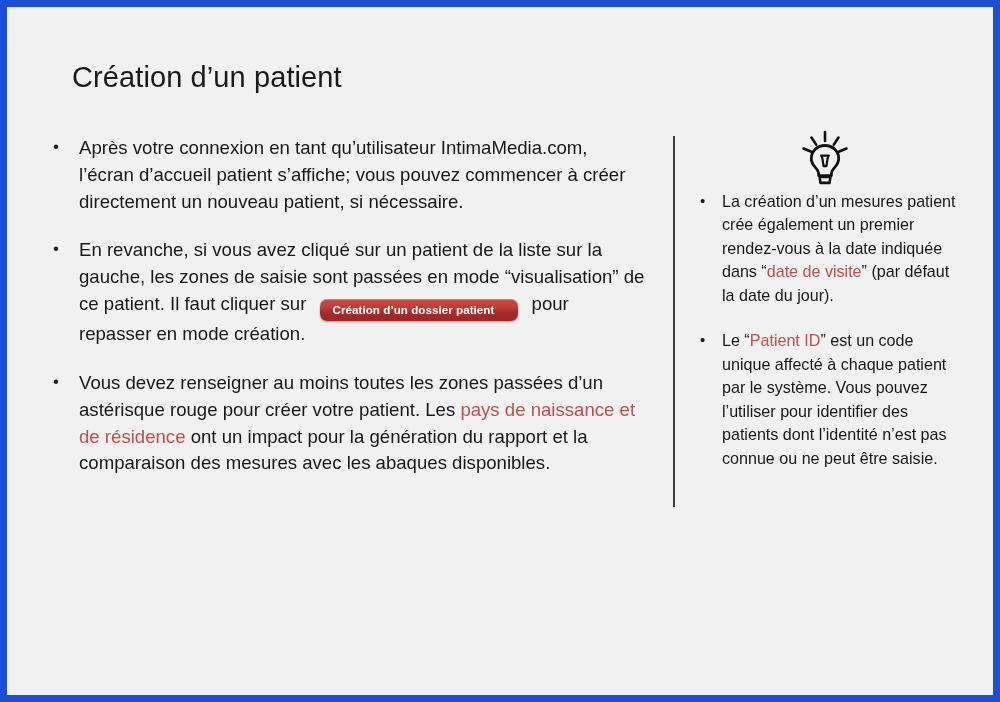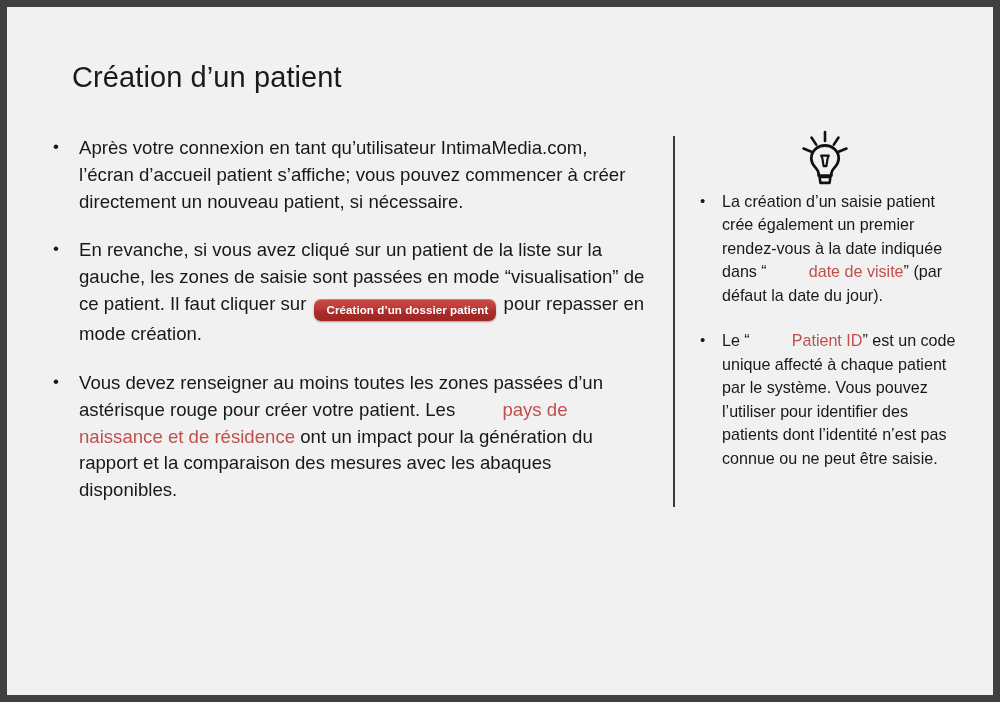--- a/index.html
+++ b/index.html
@@ -14,21 +14,21 @@
     font-family: "Liberation Sans", sans-serif;
   }
 
   
   #slide-frame {
     position: absolute;
     left: 0;
     top: 0;
     width: 1000px;
     height: 702px;
-    background: #404040;
+    background: #1d4ed8;
     box-sizing: border-box;
   }
   #slide-canvas {
     position: absolute;
     left: 7px;
     top: 7px;
     width: 986px;
     height: 688px;
     background: #f1f1f1;
     box-sizing: border-box;
@@ -64,28 +64,28 @@
     color: #181818;
   }
   .bullet-row .bullet-dot {
     position: absolute;
     left: 8px;
     top: 0;
     font-size: 17px;
     line-height: 1.44;
     color: #181818;
   }
-  .red-text { color: #c0504d; margin-left: 42px; }
+  .red-text { color: #c0504d; }
 
   
   .inline-button {
     display: inline-block;
     vertical-align: -4px;
-    margin: 0 2px;
-    padding: 5px 8px 6px 13px;
+    margin: 0 8px;
+    padding: 5px 24px 6px 13px;
     border-radius: 7px;
     background: linear-gradient(to bottom, #cf4a47 0%, #bd3a37 42%, #a82c29 58%, #9e2623 100%);
     box-shadow: 0 1px 2px rgba(0,0,0,0.35), inset 0 1px 0 rgba(255,255,255,0.28);
     color: #ffffff;
     font-size: 11.6px;
     font-weight: bold;
     line-height: 1;
     letter-spacing: 0.05px;
     white-space: nowrap;
   }
@@ -156,18 +156,18 @@
           <line x1="4.5" y1="18.5" x2="12.4" y2="21.8"></line>
           <line x1="47.5" y1="18.5" x2="39.6" y2="21.8"></line>
         </g>
         <path d="M26 15.5 C 18.3 15.5 12.3 21.2 12.3 28.3 C 12.3 32.6 14.5 35.6 16.9 38.1 C 18.6 39.9 19.6 41.2 19.6 43.2 L 19.6 45.6 L 32.4 45.6 L 32.4 43.2 C 32.4 41.2 33.4 39.9 35.1 38.1 C 37.5 35.6 39.7 32.6 39.7 28.3 C 39.7 21.2 33.7 15.5 26 15.5 Z" fill="none" stroke="#111111" stroke-width="2.8" stroke-linejoin="round"></path>
         <path d="M20.6 46.9 L 31.4 46.9 L 30.6 52.9 L 21.4 52.9 Z" fill="none" stroke="#111111" stroke-width="2.6" stroke-linejoin="round"></path>
         <path d="M22.2 25.6 L 29.8 25.6 L 28.6 28.4 L 27.4 36.2 L 24.6 36.2 L 23.4 28.4 Z" fill="none" stroke="#111111" stroke-width="2.2" stroke-linejoin="round"></path>
       </svg>
     </div>
 
     <div id="right-column">
-        <div class="tip-bullet-row"><span class="bullet-dot">•</span><span>La création d’un saisie patient crée également un premier rendez-vous à la date indiquée dans “</span><span class="red-text">date de visite</span><span>” (par défaut la date du jour).</span></div>
+        <div class="tip-bullet-row"><span class="bullet-dot">•</span><span>La création d’un mesures patient crée également un premier rendez-vous à la date indiquée dans “</span><span class="red-text">date de visite</span><span>” (par défaut la date du jour).</span></div>
         <div class="tip-bullet-row"><span class="bullet-dot">•</span><span>Le “</span><span class="red-text">Patient ID</span><span>” est un code unique affecté à chaque patient par le système. Vous pouvez l’utiliser pour identifier des patients dont l’identité n’est pas connue ou ne peut être saisie.</span></div>
       </div>
 
   </div>
 </div>
 
 </body></html>

